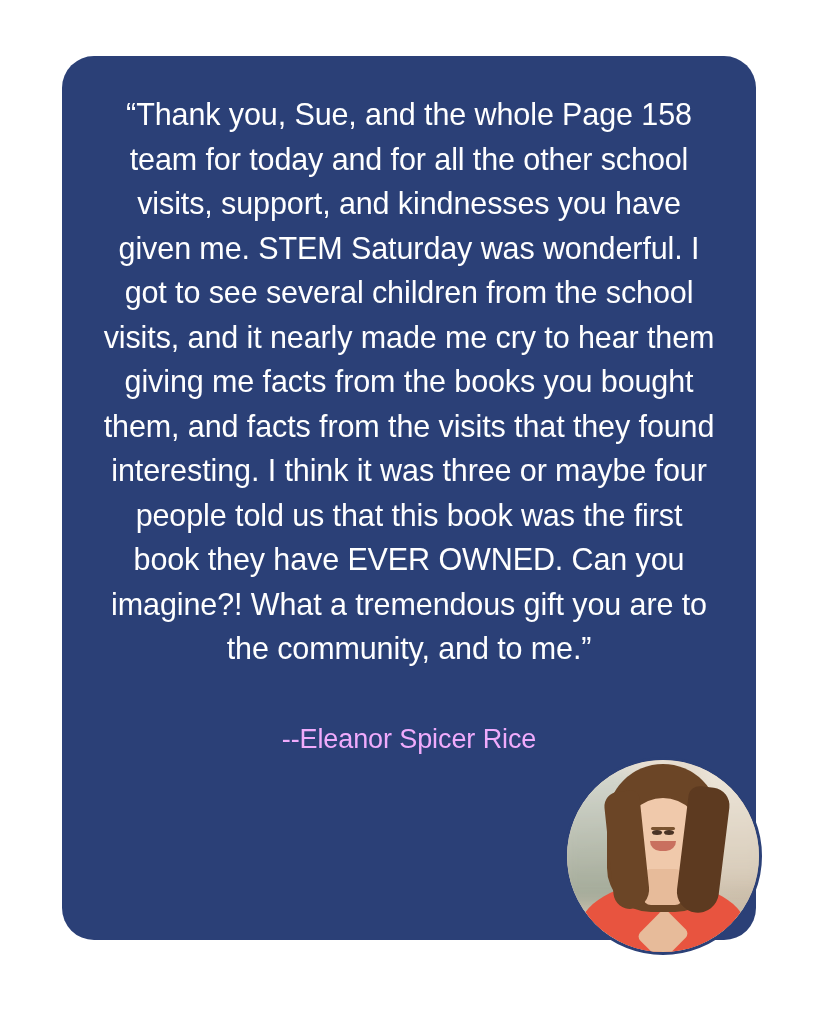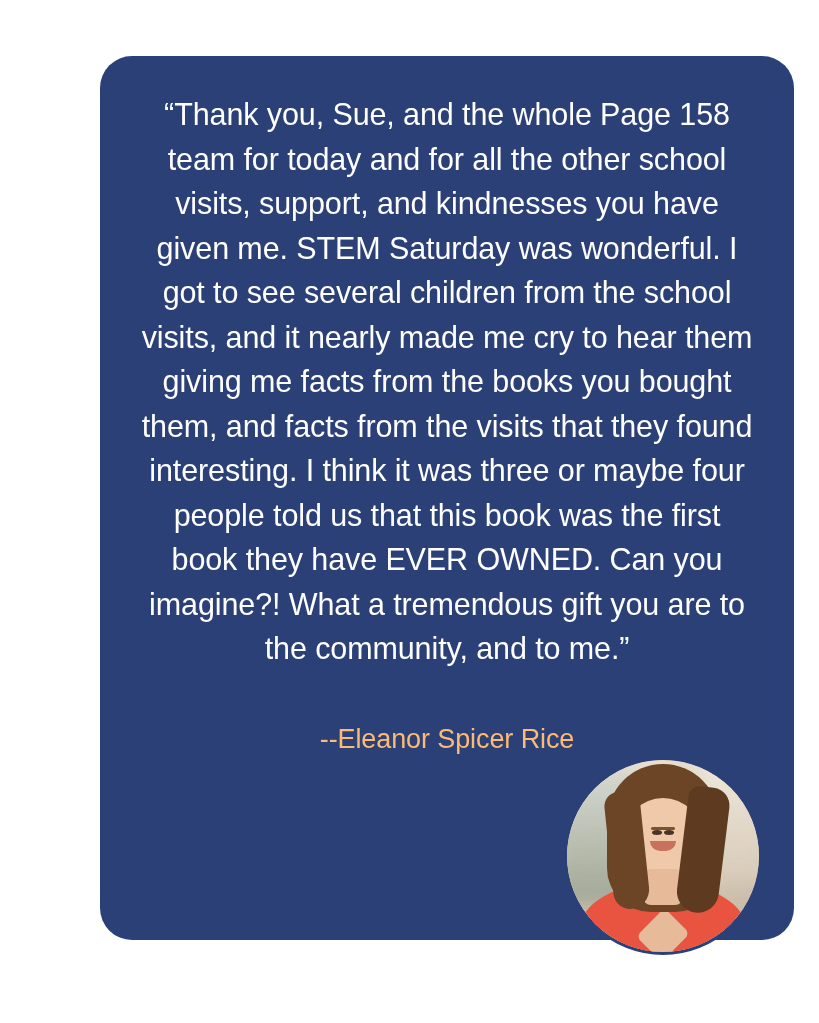--- a/index.html
+++ b/index.html
@@ -24,35 +24,34 @@
   .card {
     position: absolute;
     left: 62px;
     top: 56px;
     width: 694px;
     height: 884px;
     background: #2b4077;
     border-radius: 32px;
     box-sizing: border-box;
     padding: 36px 34px 0 34px;
-    margin-left: 38px;
   }
   .quote-text {
     color: #ffffff;
     font-size: 30.5px;
     line-height: 44.5px;
     text-align: center;
     letter-spacing: -0.1px;
     white-space: pre-wrap;
     font-weight: 400;
     margin: 0;
     padding: 0 4px;
   }
   .attribution {
-    color: #fdba74;
+    color: #f0abfc;
     font-size: 27px;
     line-height: 36px;
     text-align: center;
     margin-top: 50px;
     font-weight: 400;
     letter-spacing: -0.1px;
   }
   .avatar {
     position: absolute;
     left: 564px;

